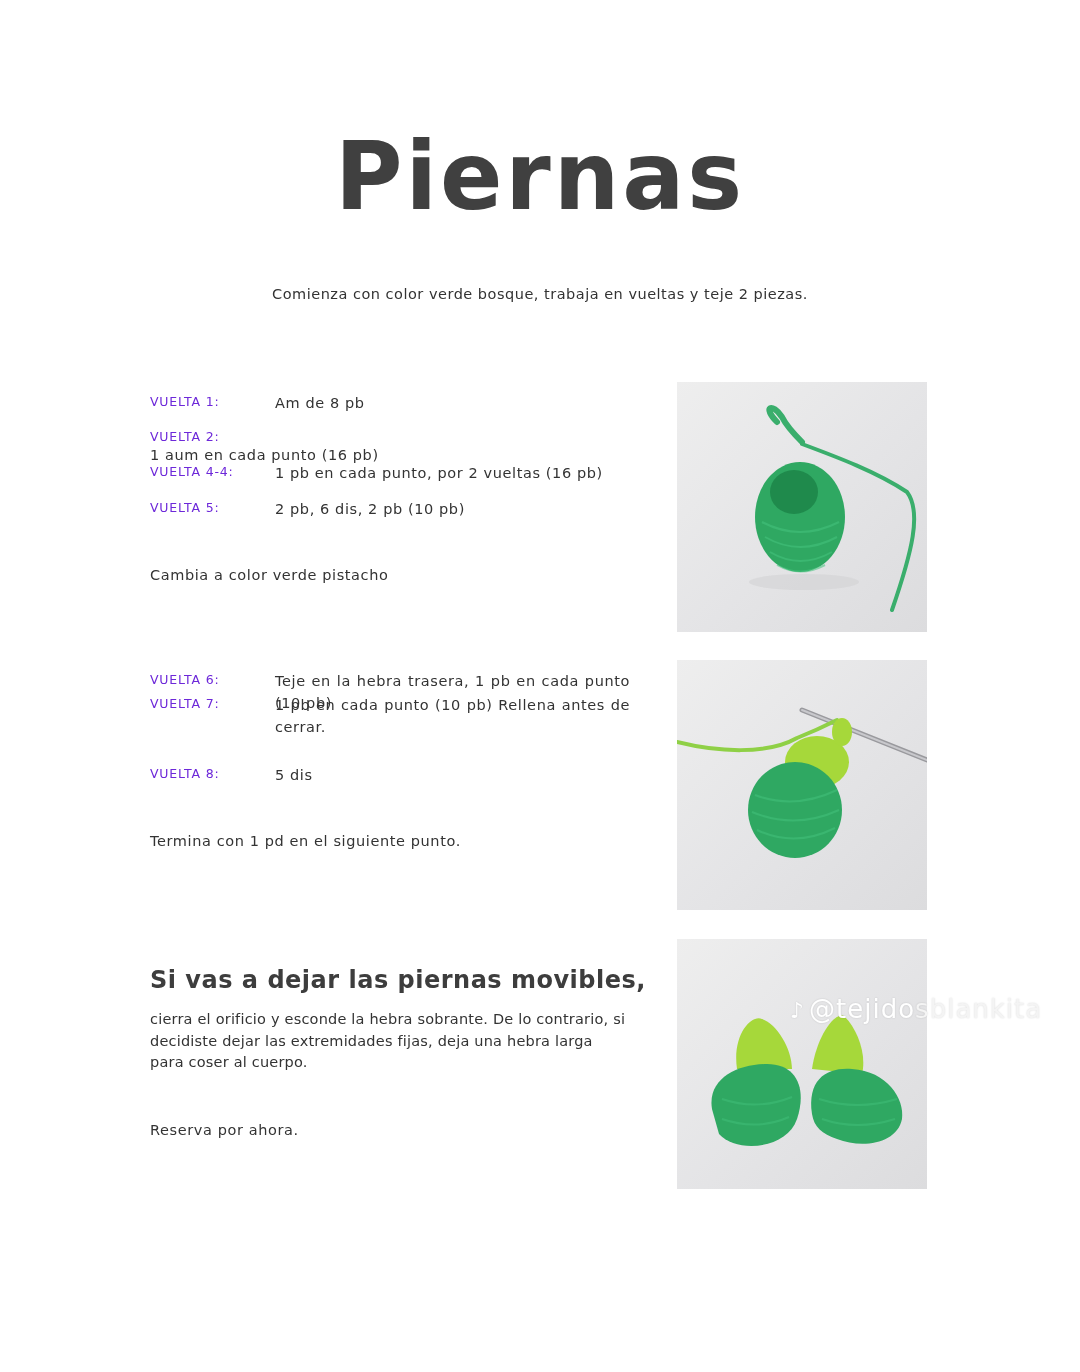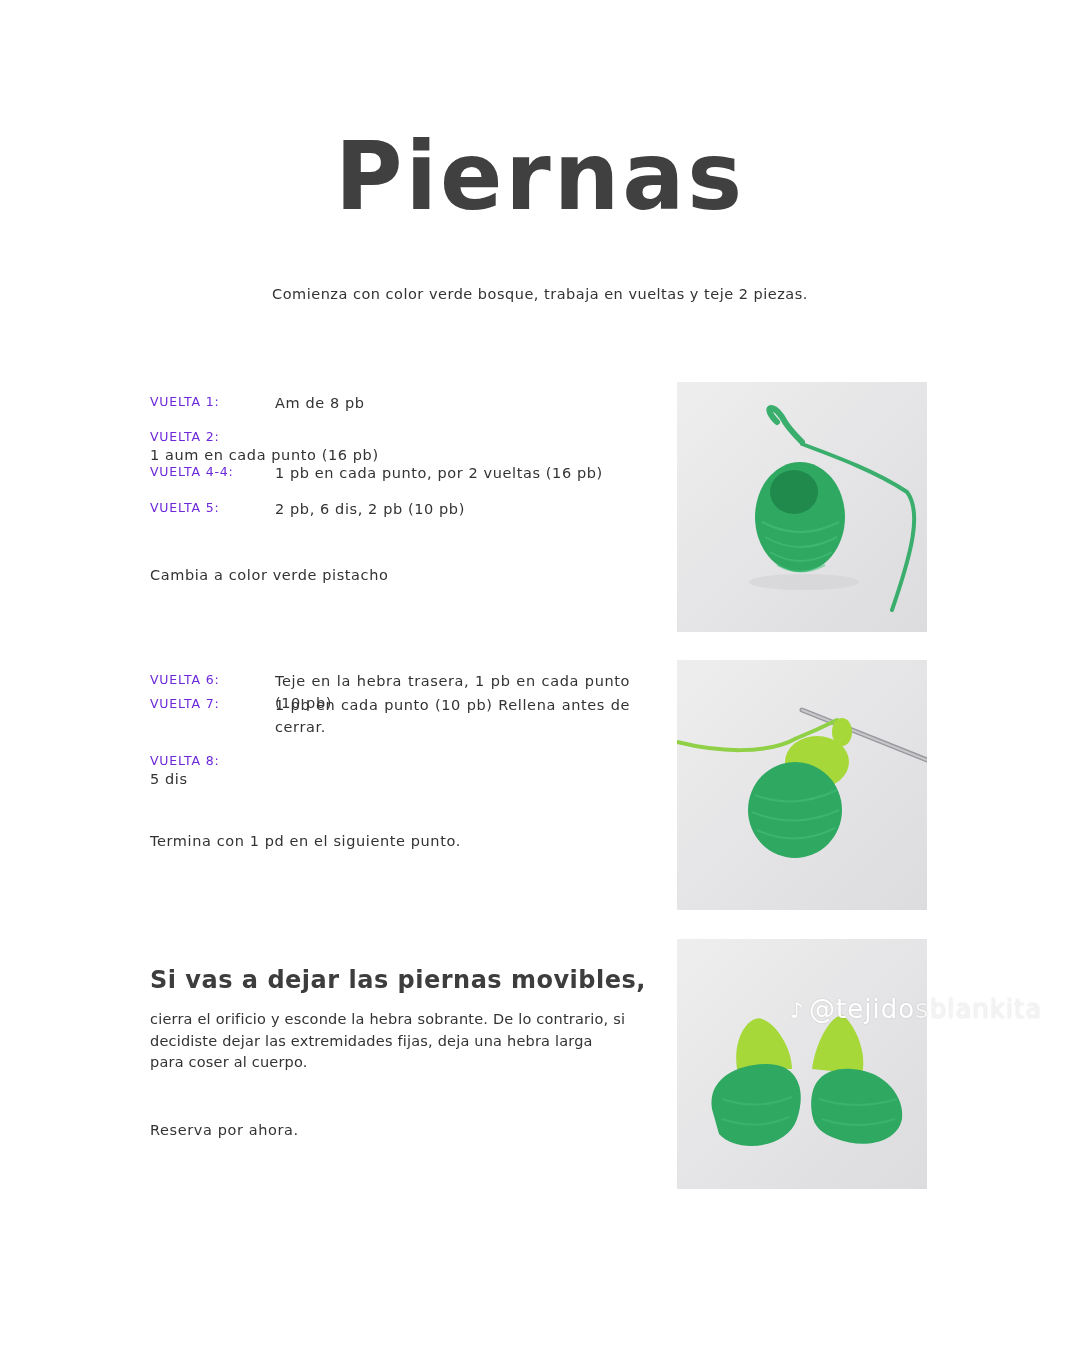--- a/index.html
+++ b/index.html
@@ -74,21 +74,21 @@
 
 <div class="rows" style="top:638px;">
   <div class="row" style="top:0px;margin-top:32px;">
     <span class="lbl">VUELTA 6:</span>
     <span class="val">Teje en la hebra trasera, 1 pb en cada punto (10 pb)</span>
   </div>
   <div class="row" style="top:56px;">
     <span class="lbl">VUELTA 7:</span>
     <span class="val">1 pb en cada punto (10 pb) Rellena antes de cerrar.</span>
   </div>
-  <div class="row" style="top:113px;flex-direction:column;">
+  <div class="row" style="top:126px;">
     <span class="lbl">VUELTA 8:</span>
     <span class="val">5 dis</span>
   </div>
 </div>
 
 <p class="note" style="top:821px;margin-top:12px;">Termina con 1 pd en el siguiente punto.</p>
 
 <h2 class="subhead">Si vas a dejar las piernas movibles,</h2>
 <p class="para">cierra el orificio y esconde la hebra sobrante. De lo contrario, si decidiste dejar las extremidades fijas, deja una hebra larga para coser al cuerpo.</p>
 

